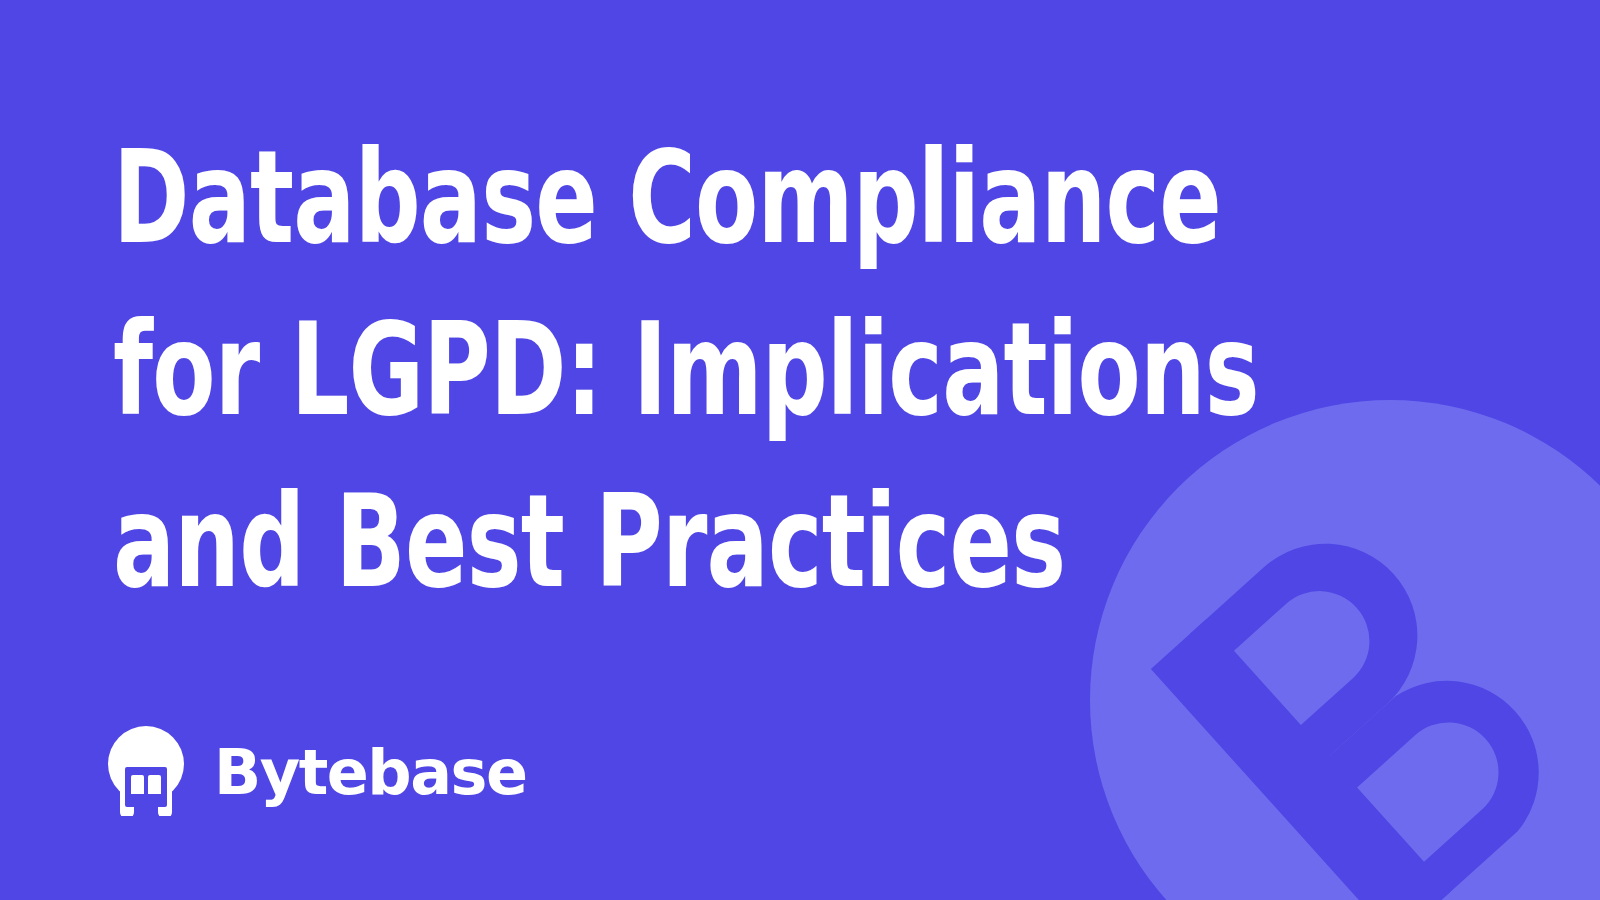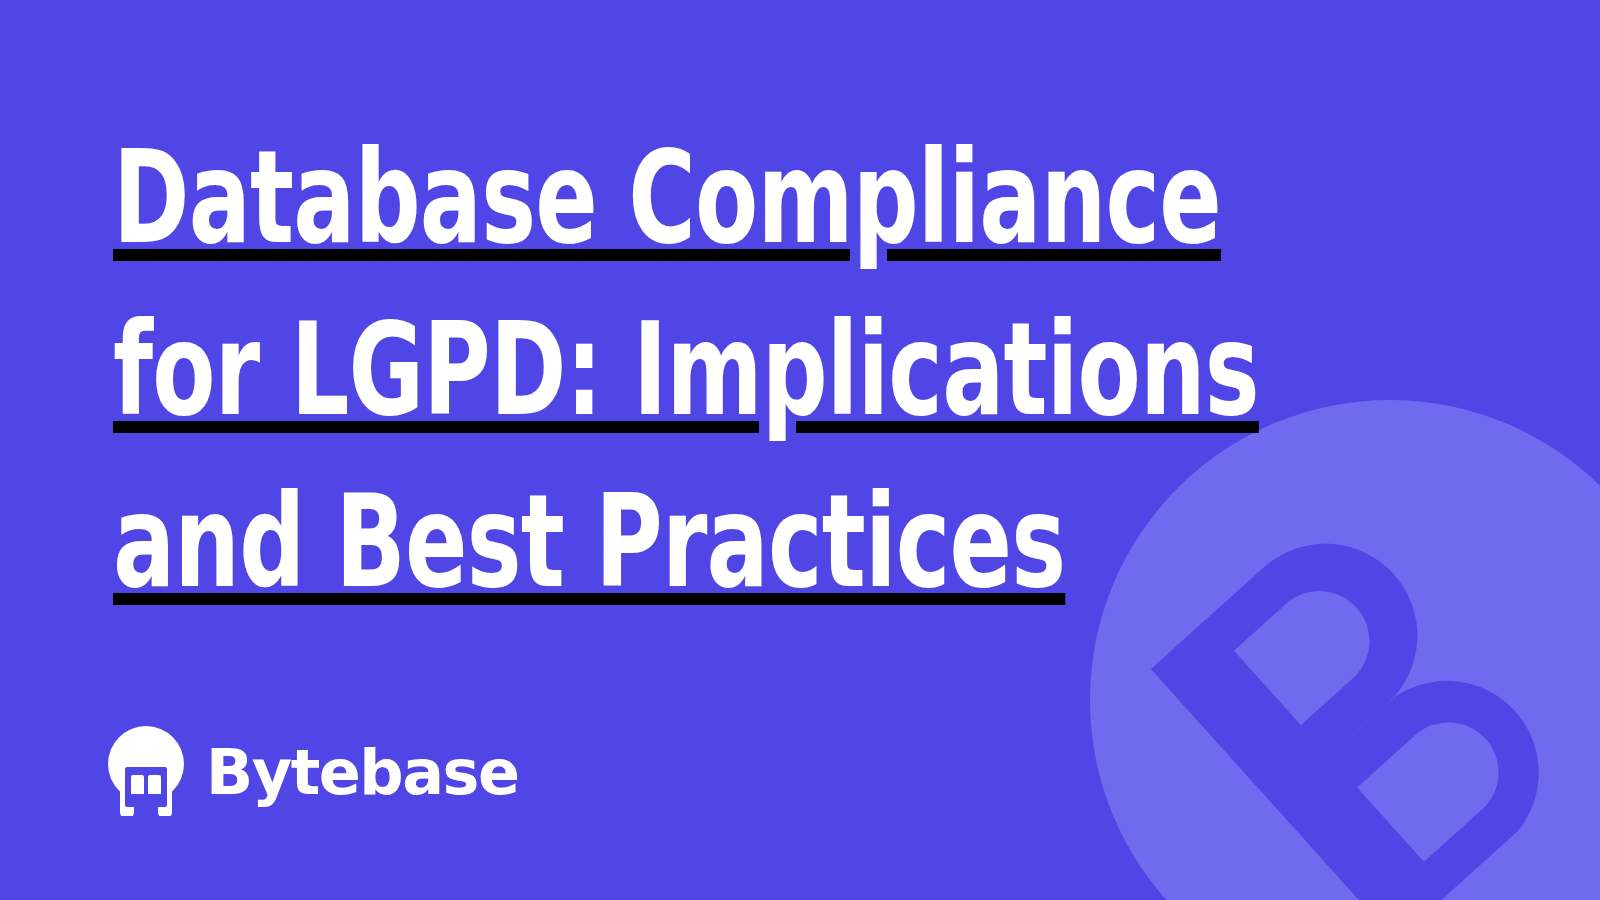--- a/index.html
+++ b/index.html
@@ -33,21 +33,20 @@
     pointer-events: none;
     overflow: visible;
   }
 
   
   #title-block {
     position: absolute;
     left: 113px;
     top: 112px;
     width: 1270px;
-    text-decoration: underline;
   }
 
   .title-line {
     display: block;
     color: #FFFFFF;
     font-family: "DejaVu Sans Condensed", "Liberation Sans Narrow",
                  "Liberation Sans", sans-serif;
     font-weight: 700;
     font-size: 128px;
     line-height: 172px;
@@ -58,21 +57,21 @@
     -webkit-font-smoothing: antialiased;
   }
 
   
   #brand {
     position: absolute;
     left: 108px;
     top: 726px;
     display: flex;
     align-items: center;
-    gap: 22px;
+    gap: 30px;
   }
 
   #brand-mark {
     width: 76px;
     height: 90px;
     flex: 0 0 auto;
     display: block;
   }
 
   #brand-name {

